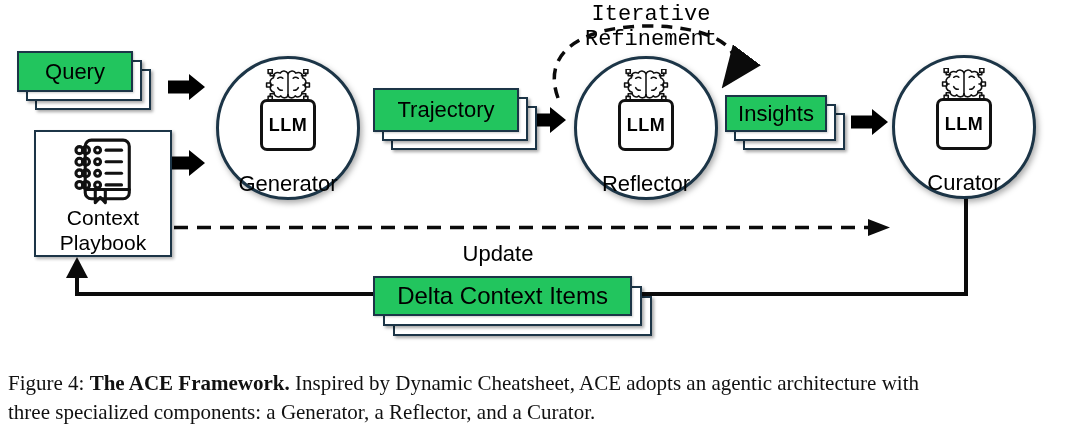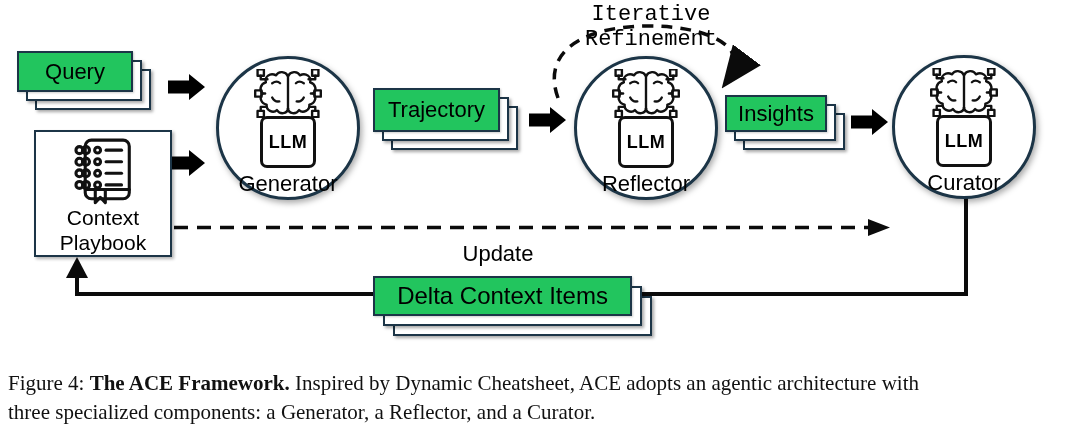--- a/index.html
+++ b/index.html
@@ -30,21 +30,21 @@
   .bigbox .cap{font-size:21px;line-height:25px;text-align:center;}
 
   
   .agent{position:absolute;z-index:3;width:144px;height:144px;border-radius:50%;
     background:#fff;border:3px solid #1c3547;box-sizing:border-box;
     display:flex;flex-direction:column;align-items:center;
     box-shadow:2px 3px 6px rgba(0,0,0,.35);}
   .agent .brain{margin-top:10px;}
   .llm-badge{border:3px solid #111;border-radius:7px;padding:12px 6px;
     font-weight:bold;font-size:18px;line-height:22px;letter-spacing:.5px;margin-top:-2px;}
-  .agent .alabel{font-size:22px;margin-top:3px;}
+  .agent .alabel{font-size:22px;margin-top:20px;}
 
   .floatlabel{position:absolute;z-index:2;font-size:22px;text-align:center;}
 
   
   .caption{position:absolute;left:8px;top:369px;width:1068px;z-index:2;
     font-family:"Liberation Serif",serif;font-size:21px;line-height:29px;color:#111;}
   .caption b{font-weight:bold;}
 </style>
 </head>
 <body>
@@ -128,21 +128,21 @@
           <path d="M8.5 31 H13"></path>
         <rect x="3.5" y="53" width="8" height="8"></rect>
           <path d="M7.5 53 V48 H15"></path>
       </g>
       <path d="M42 9 V50"></path>
     </svg>
     <div class="llm-badge">LLM</div>
     <div class="alabel">Generator</div>
   </div>
 
-  <div class="stack" style="left:373px;top:88px;width:127px;height:44px;">
+  <div class="stack" style="left:373px;top:88px;width:146px;height:44px;">
     <div class="layer l2"></div>
     <div class="layer l1"></div>
     <div class="front">Trajectory</div>
   </div>
 
   <div class="floatlabel" style="left:531px;top:2px;width:240px;font-family:Liberation Mono, monospace;">Iterative Refinement</div>
 
   <div class="agent" style="left:574px;top:56px;">
     <svg class="brain" width="80" height="60" viewBox="0 0 84 62" fill="none" stroke="#111" stroke-width="3" stroke-linecap="round" stroke-linejoin="round">
       <g>

